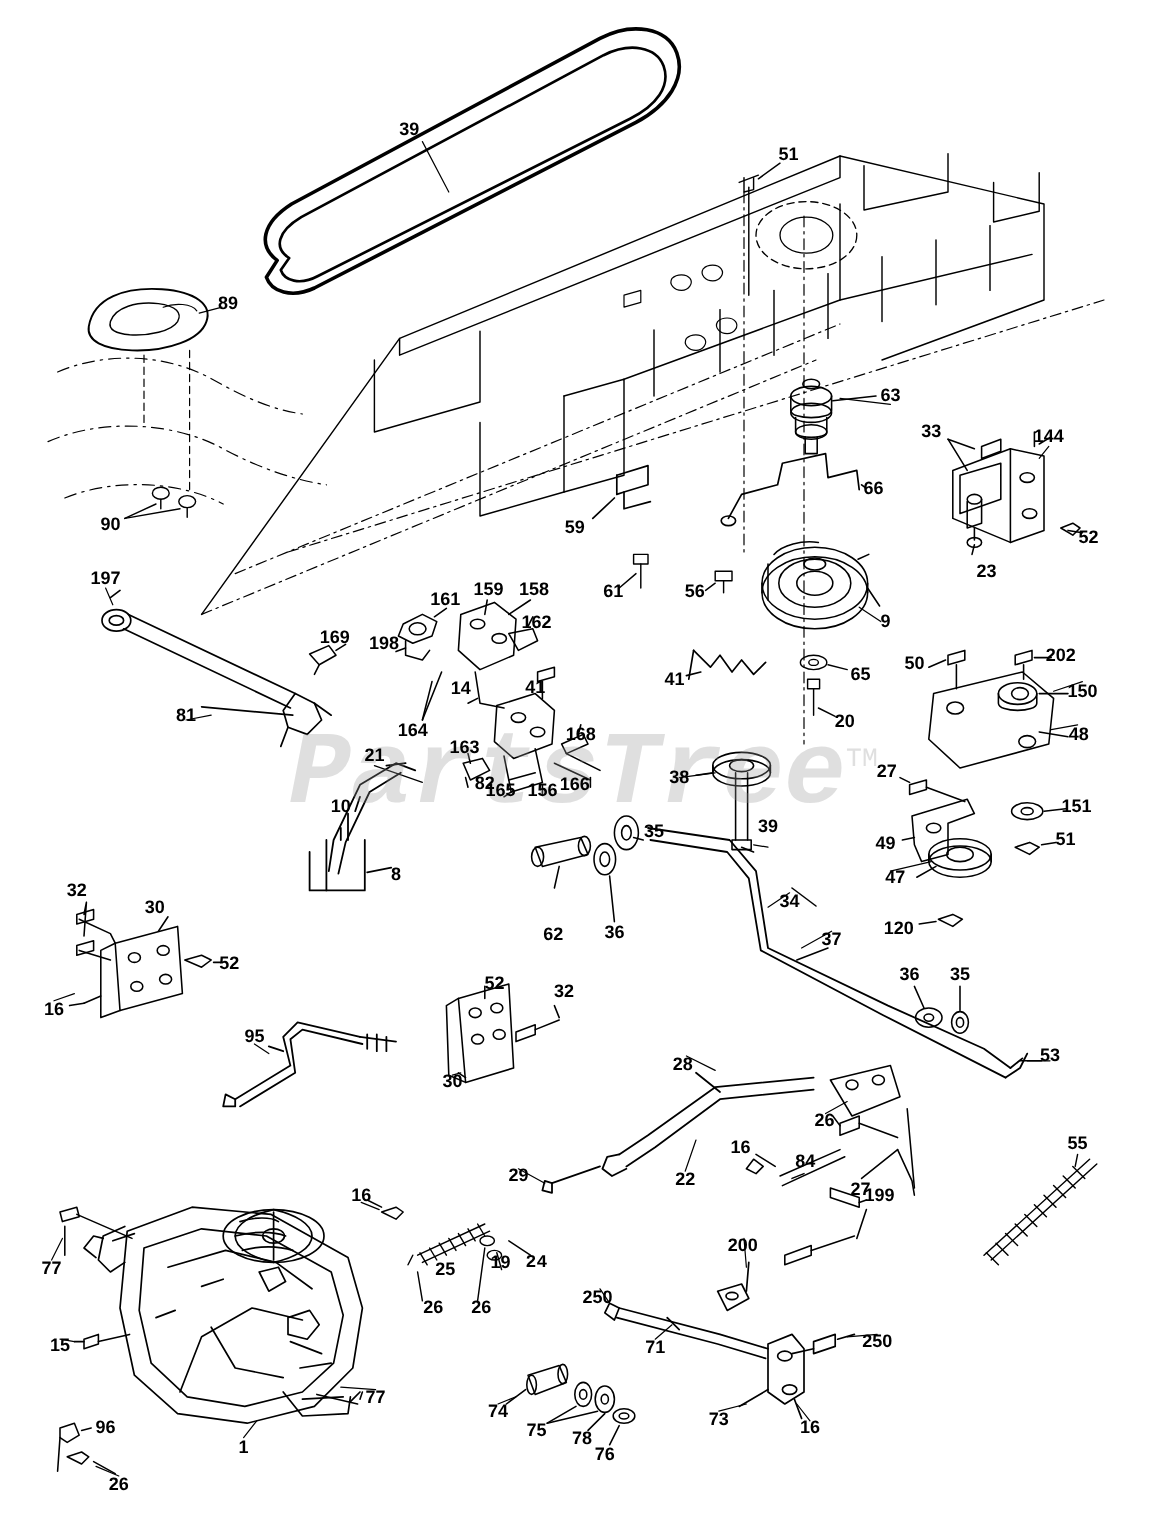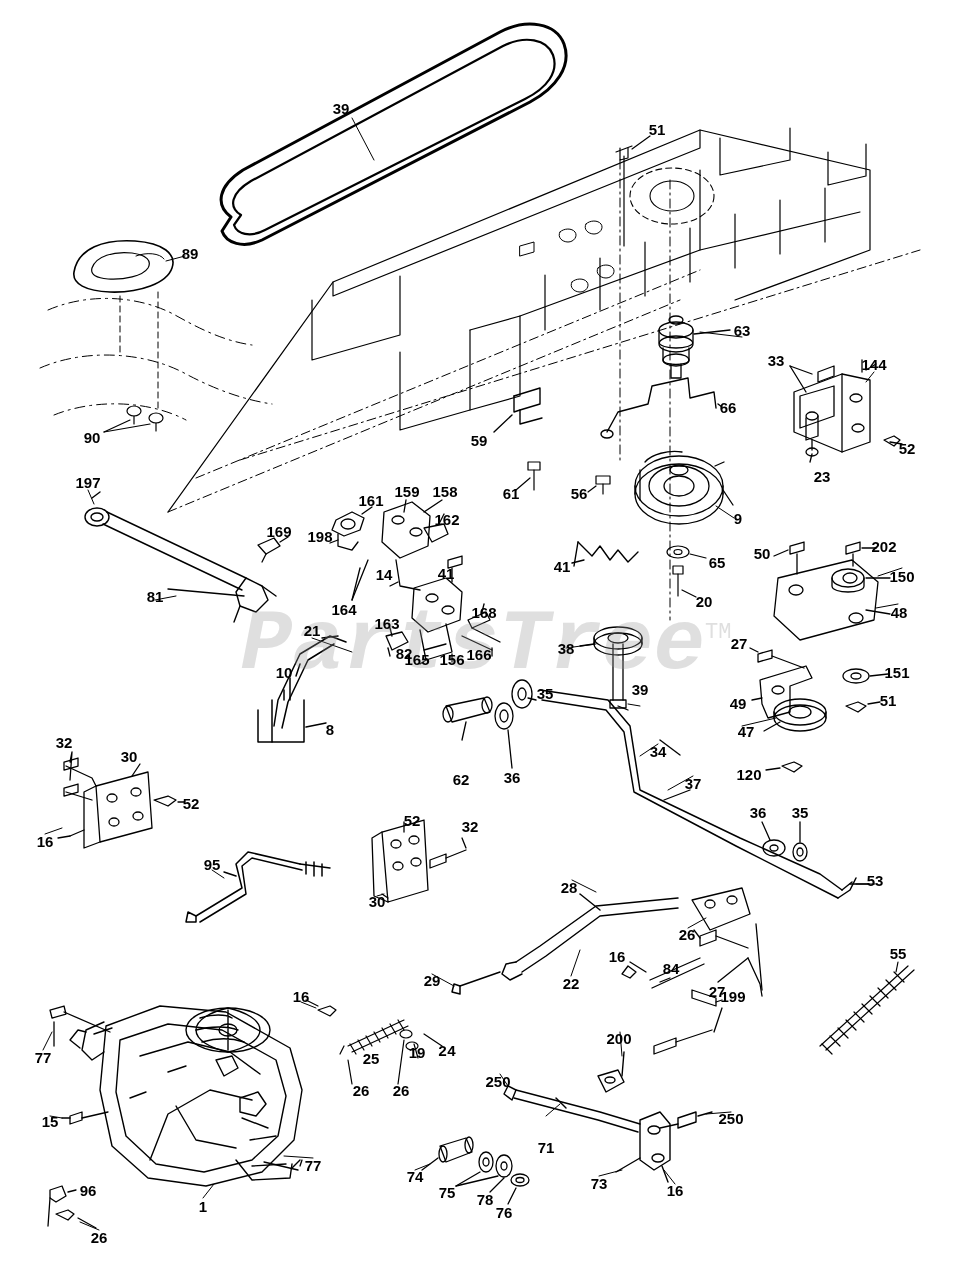--- a/index.html
+++ b/index.html
@@ -683,21 +683,21 @@
       <div class="callout" style="left: 619px; top: 1038px;">200</div>
       <div class="callout" style="left: 301px; top: 996px;">16</div>
       <div class="callout" style="left: 43px; top: 1057px;">77</div>
       <div class="callout" style="left: 371px; top: 1058px;">25</div>
       <div class="callout" style="left: 417px; top: 1052px;">19</div>
       <div class="callout" style="left: 447px; top: 1052px; font-family: Liberation Mono, monospace;">24</div>
       <div class="callout" style="left: 361px; top: 1090px;">26</div>
       <div class="callout" style="left: 401px; top: 1090px;">26</div>
       <div class="callout" style="left: 498px; top: 1081px;">250</div>
       <div class="callout" style="left: 50px; top: 1121px;">15</div>
-      <div class="callout" style="left: 546px; top: 1123px; margin-top: 24px;">71</div>
+      <div class="callout" style="left: 546px; top: 1123px;">71</div>
       <div class="callout" style="left: 731px; top: 1118px;">250</div>
       <div class="callout" style="left: 313px; top: 1165px;">77</div>
       <div class="callout" style="left: 88px; top: 1190px;">96</div>
       <div class="callout" style="left: 203px; top: 1206px;">1</div>
       <div class="callout" style="left: 415px; top: 1176px;">74</div>
       <div class="callout" style="left: 447px; top: 1192px;">75</div>
       <div class="callout" style="left: 485px; top: 1199px;">78</div>
       <div class="callout" style="left: 504px; top: 1212px;">76</div>
       <div class="callout" style="left: 599px; top: 1183px;">73</div>
       <div class="callout" style="left: 675px; top: 1190px;">16</div>

